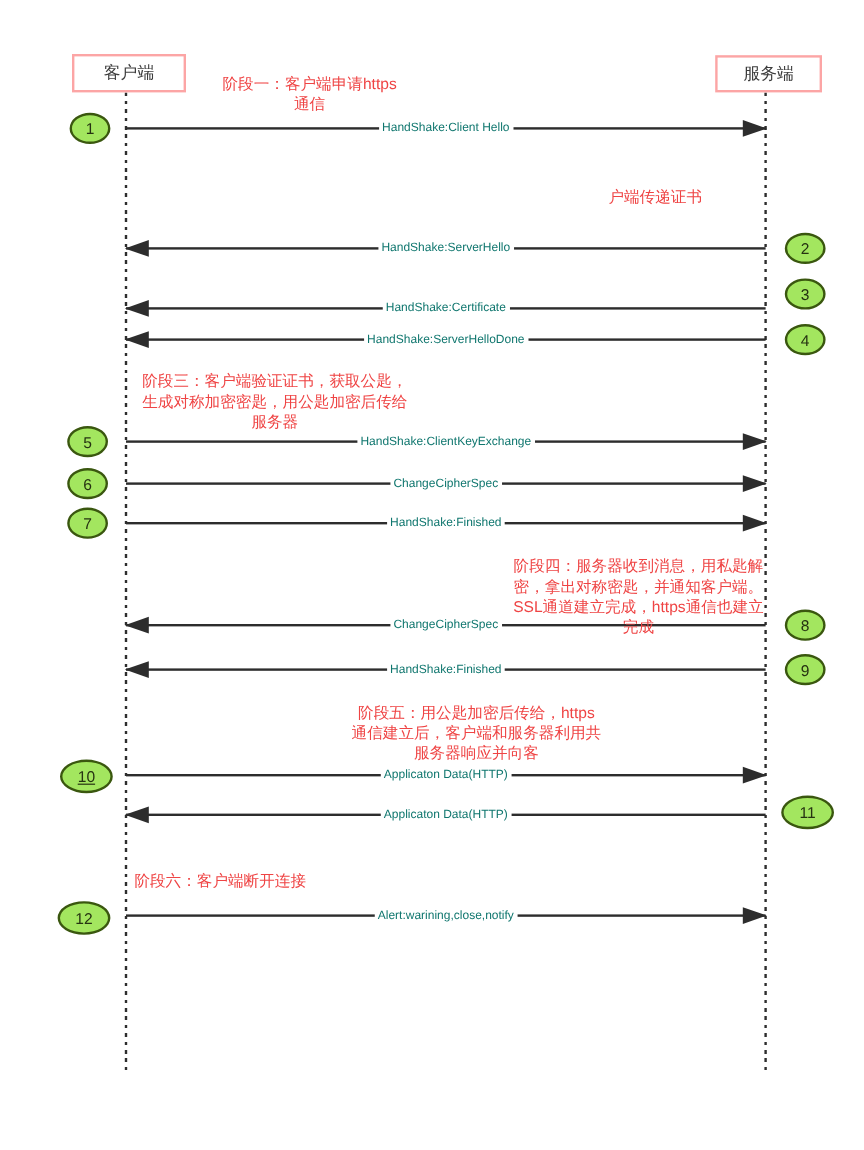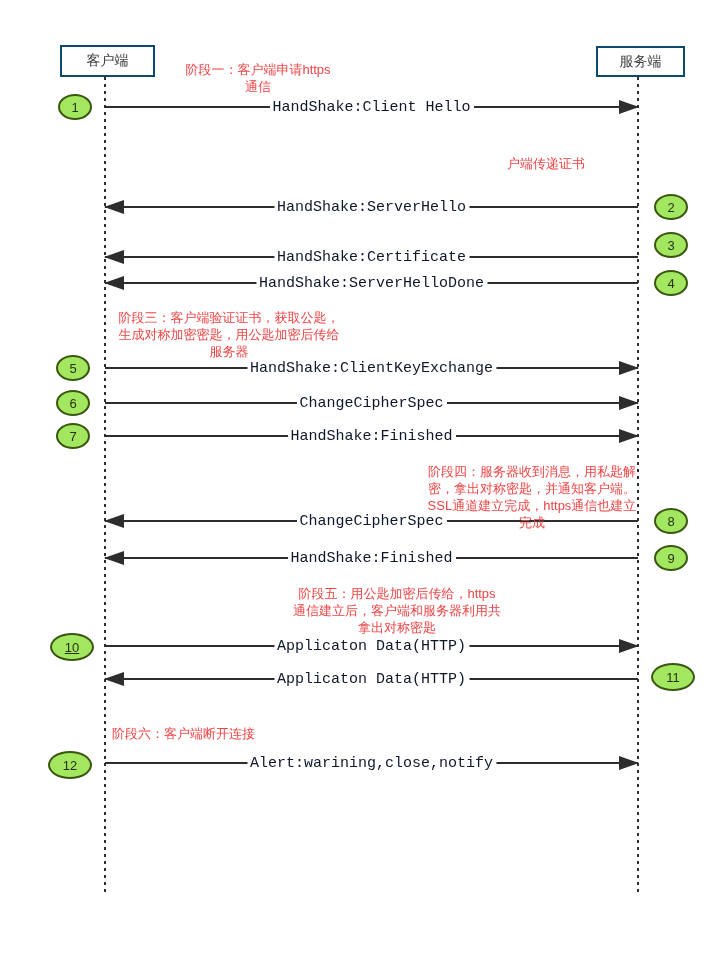--- a/index.html
+++ b/index.html
@@ -7,21 +7,21 @@
     position: relative;
     width: 720px;
     height: 958px;
     background: #ffffff;
     font-family: "Liberation Sans", "DejaVu Sans", sans-serif;
     color: #3c3c3c;
     overflow: hidden;
   }
   .actor {
     position: absolute;
-    border: 2px solid #0c4a6e;
+    border: 2px solid #fca5a5;
     background: #ffffff;
     display: flex;
     align-items: center;
     justify-content: center;
     font-size: 14px;
     color: #3c3c3c;
     box-sizing: border-box;
     z-index: 3;
   }
   .lifeline {
@@ -56,24 +56,23 @@
     border-bottom: 7px solid transparent;
   }
   .msg.right .head { right: -1px; border-left: 20px solid #2d2d2d; }
   .msg.left  .head { left: -1px;  border-right: 20px solid #2d2d2d; }
   .msg .lbl {
     position: absolute;
     left: 50%; top: 50%;
     transform: translate(-50%, -50%);
     background: #ffffff;
     padding: 0 3px;
-    font-size: 15px;
+    font-size: 10px;
     white-space: nowrap;
-    color: #0f172a;
-    font-family: Liberation Mono, monospace;
+    color: #0f766e;
   }
   .badge {
     position: absolute;
     width: 34px; height: 26px;
     background: #a3e65f;
     border: 2px solid #3a570f;
     border-radius: 50%;
     display: flex;
     align-items: center;
     justify-content: center;
@@ -113,21 +112,21 @@
   </div>
   <div class="phase" style="left:415px; top:451px; width:234px;margin-top:12px;">
     <div class="pl">阶段四：服务器收到消息，用私匙解</div>
     <div class="pl">密，拿出对称密匙，并通知客户端。</div>
     <div class="pl">SSL通道建立完成，https通信也建立</div>
     <div class="pl">完成</div>
   </div>
   <div class="phase" style="left:284px; top:585px; width:226px;">
     <div class="pl">阶段五：用公匙加密后传给，https</div>
     <div class="pl">通信建立后，客户端和服务器利用共</div>
-    <div class="pl">拿出对称密匙</div>
+    <div class="pl">服务器响应并向客</div>
   </div>
   <div class="phase align-left" style="left:112px; top:725px; width:220px;">
     <div class="pl">阶段六：客户端断开连接</div>
   </div>
 
   <div class="msg right" style="top:106px;">
     <span class="head"></span>
     <span class="lbl">HandShake:Client Hello</span>
   </div>
   <div class="msg left" style="top:206px;">

